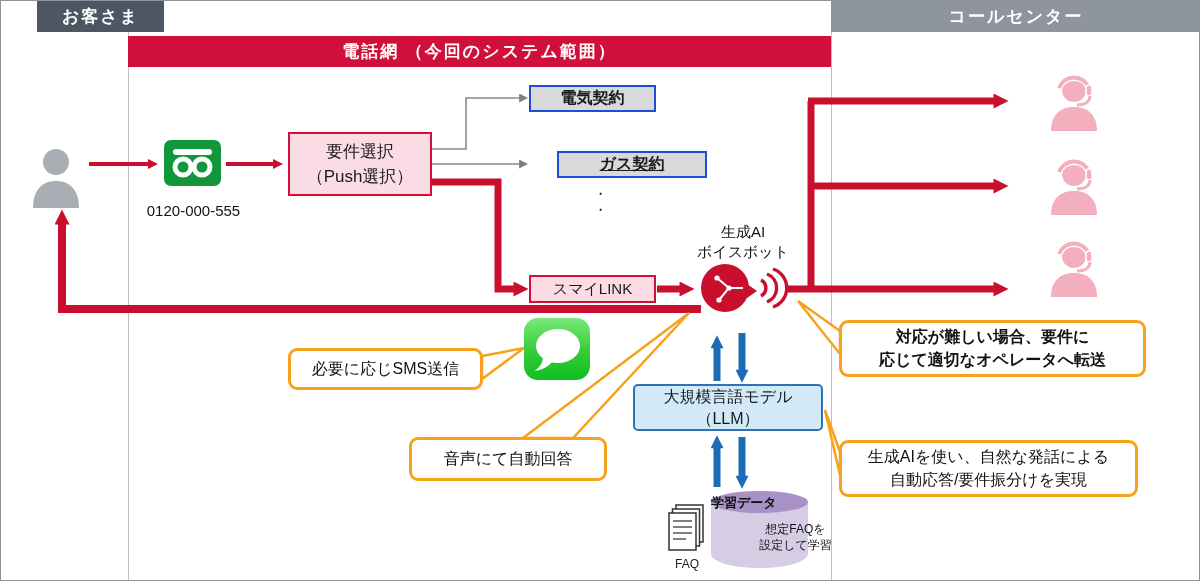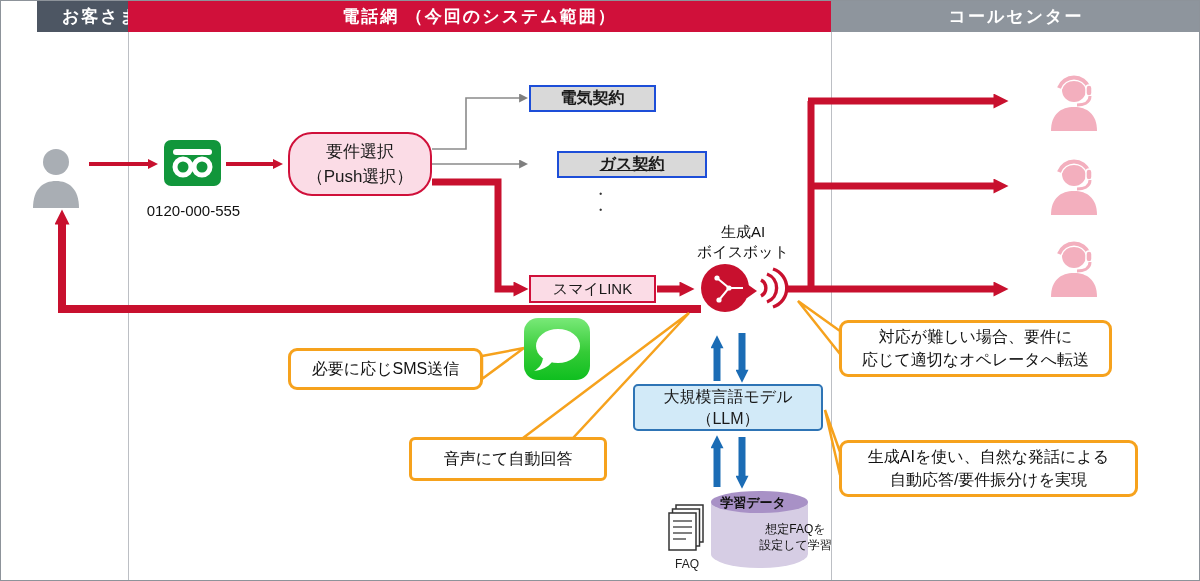--- a/index.html
+++ b/index.html
@@ -1,34 +1,34 @@
 <!DOCTYPE html>
 <html><head>
 <meta charset="utf-8">
 <style>
   html,body{margin:0;padding:0;background:#fff;}
   .stage{position:relative;width:1200px;height:581px;background:#fff;border:1px solid #8d939a;
          box-sizing:border-box;font-family:"Liberation Sans","DejaVu Sans",sans-serif;overflow:hidden;}
   .hdr{position:absolute;top:0;height:31px;display:flex;align-items:center;justify-content:center;
        color:#fff;font-weight:bold;font-size:17px;letter-spacing:2px;z-index:3;}
   #hdr-cust{left:0;width:127px;background:#4d5663;margin-left:36px;}
-  #hdr-net{left:127px;width:703px;background:#d0103a;}
+  #hdr-net{left:127px;width:703px;background:#d0103a;margin-top:35px;}
   #hdr-cc{left:830px;width:370px;background:#8e959d;}
   .vline{position:absolute;top:31px;bottom:0;width:1px;background:#bcbfc4;z-index:0;}
   .node{position:absolute;z-index:2;}
   .lbox{box-sizing:border-box;display:flex;flex-direction:column;align-items:center;justify-content:center;
         text-align:center;color:#1a1a1a;}
   .pink{background:#fbdce6;border:2px solid #d0103a;}
   .gray{background:#d9d9d9;border:2px solid #1d4ed8;font-weight:bold;font-size:16px;}
   .callout{background:#fff;border:3px solid #f6a21d;border-radius:9px;font-size:16px;line-height:1.4;color:#111;}
   svg.layer{position:absolute;left:0;top:0;z-index:1;}
   .cyl-top{position:absolute;left:0;top:0;width:97px;height:22px;border-radius:50%;background:#a891c6;z-index:2;}
   .cyl-body{position:absolute;left:0;top:11px;width:97px;height:66px;background:#d6cde4;
             border-radius:0 0 48px 48px / 0 0 14px 14px;z-index:1;}
-  .cyl-label{position:absolute;left:0;top:3px;width:84px;text-align:center;font-weight:bold;
+  .cyl-label{position:absolute;left:0;top:3px;width:84px;text-align:left;font-weight:bold;
              font-size:13px;color:#111;z-index:3;}
   .cyl-text{position:absolute;left:0;top:30px;width:97px;text-align:center;font-size:12px;
             line-height:1.35;color:#111;z-index:3;padding-left:36px;}
   .sms{border-radius:14px;background:linear-gradient(180deg,#79e978 0%,#35cb37 55%,#0fbf1f 100%);
        display:flex;align-items:center;justify-content:center;}
   .freedial{border-radius:7px;background:#11963b;display:flex;align-items:center;justify-content:center;}
   .dots{display:flex;flex-direction:column;gap:1px;font-size:15px;color:#333;line-height:1;}
 </style>
 </head>
 <body>
@@ -101,21 +101,21 @@
 
   <div class="node freedial" style="left:163px;top:139px;width:57px;height:46px;">
     <svg width="49" height="34" viewBox="0 0 49 34">
       <rect x="5" y="3" width="39" height="6" rx="3" fill="#fff"></rect>
       <circle cx="15" cy="21" r="8" fill="none" stroke="#fff" stroke-width="5"></circle>
       <circle cx="34" cy="21" r="8" fill="none" stroke="#fff" stroke-width="5"></circle>
     </svg>
   </div>
   <div class="node" style="left:130px;top:201px;width:125px;text-align:center;font-size:15px;color:#111;">0120-000-555</div>
 
-  <div class="node lbox pink" style="left:287px;top:131px;width:144px;height:64px;font-size:17px;line-height:1.5;border-radius:24px;">
+  <div class="node lbox pink" style="left:287px;top:131px;width:144px;height:64px;font-size:17px;line-height:1.5;">
     <span>要件選択</span>
     <span>（Push選択）</span>
   </div>
 
   <div class="node lbox gray" style="left:528px;top:84px;width:127px;height:27px;">
     <span>電気契約</span>
   </div>
   <div class="node lbox gray" style="left:556px;top:150px;width:150px;height:27px;text-decoration:underline;">
     <span>ガス契約</span>
   </div>
@@ -205,24 +205,24 @@
       <rect x="5.5" y="5" width="27" height="37" fill="#fff" stroke="#333" stroke-width="1.5"></rect>
       <rect x="2" y="9" width="27" height="37" fill="#fff" stroke="#333" stroke-width="1.5"></rect>
       <path d="M6 17 H25 M6 23 H25 M6 29 H25 M6 35 H19" stroke="#555" stroke-width="1.6"></path>
     </svg>
   </div>
   <div class="node" style="left:664px;top:556px;width:44px;text-align:center;font-size:12px;color:#222;">FAQ</div>
 
   <div class="node lbox callout" style="left:287px;top:347px;width:195px;height:42px;">
     <span>必要に応じSMS送信</span>
   </div>
-  <div class="node lbox callout" style="left:408px;top:436px;width:198px;height:44px;border-radius:6px;">
+  <div class="node lbox callout" style="left:408px;top:436px;width:198px;height:44px;">
     <span>音声にて自動回答</span>
   </div>
-  <div class="node lbox callout" style="left:838px;top:319px;width:273px;height:57px;">
+  <div class="node lbox callout" style="left:838px;top:319px;width:307px;height:57px;font-weight:bold;">
     <span>対応が難しい場合、要件に</span>
     <span>応じて適切なオペレータへ転送</span>
   </div>
   <div class="node lbox callout" style="left:838px;top:439px;width:299px;height:57px;">
     <span>生成AIを使い、自然な発話による</span>
     <span>自動応答/要件振分けを実現</span>
   </div>
 
 </div>
 

